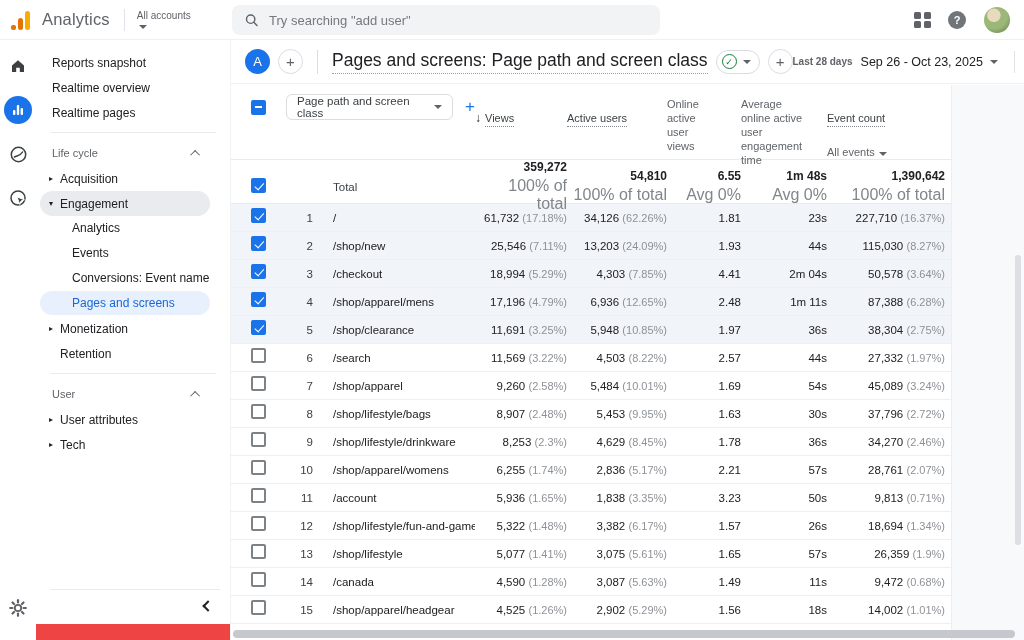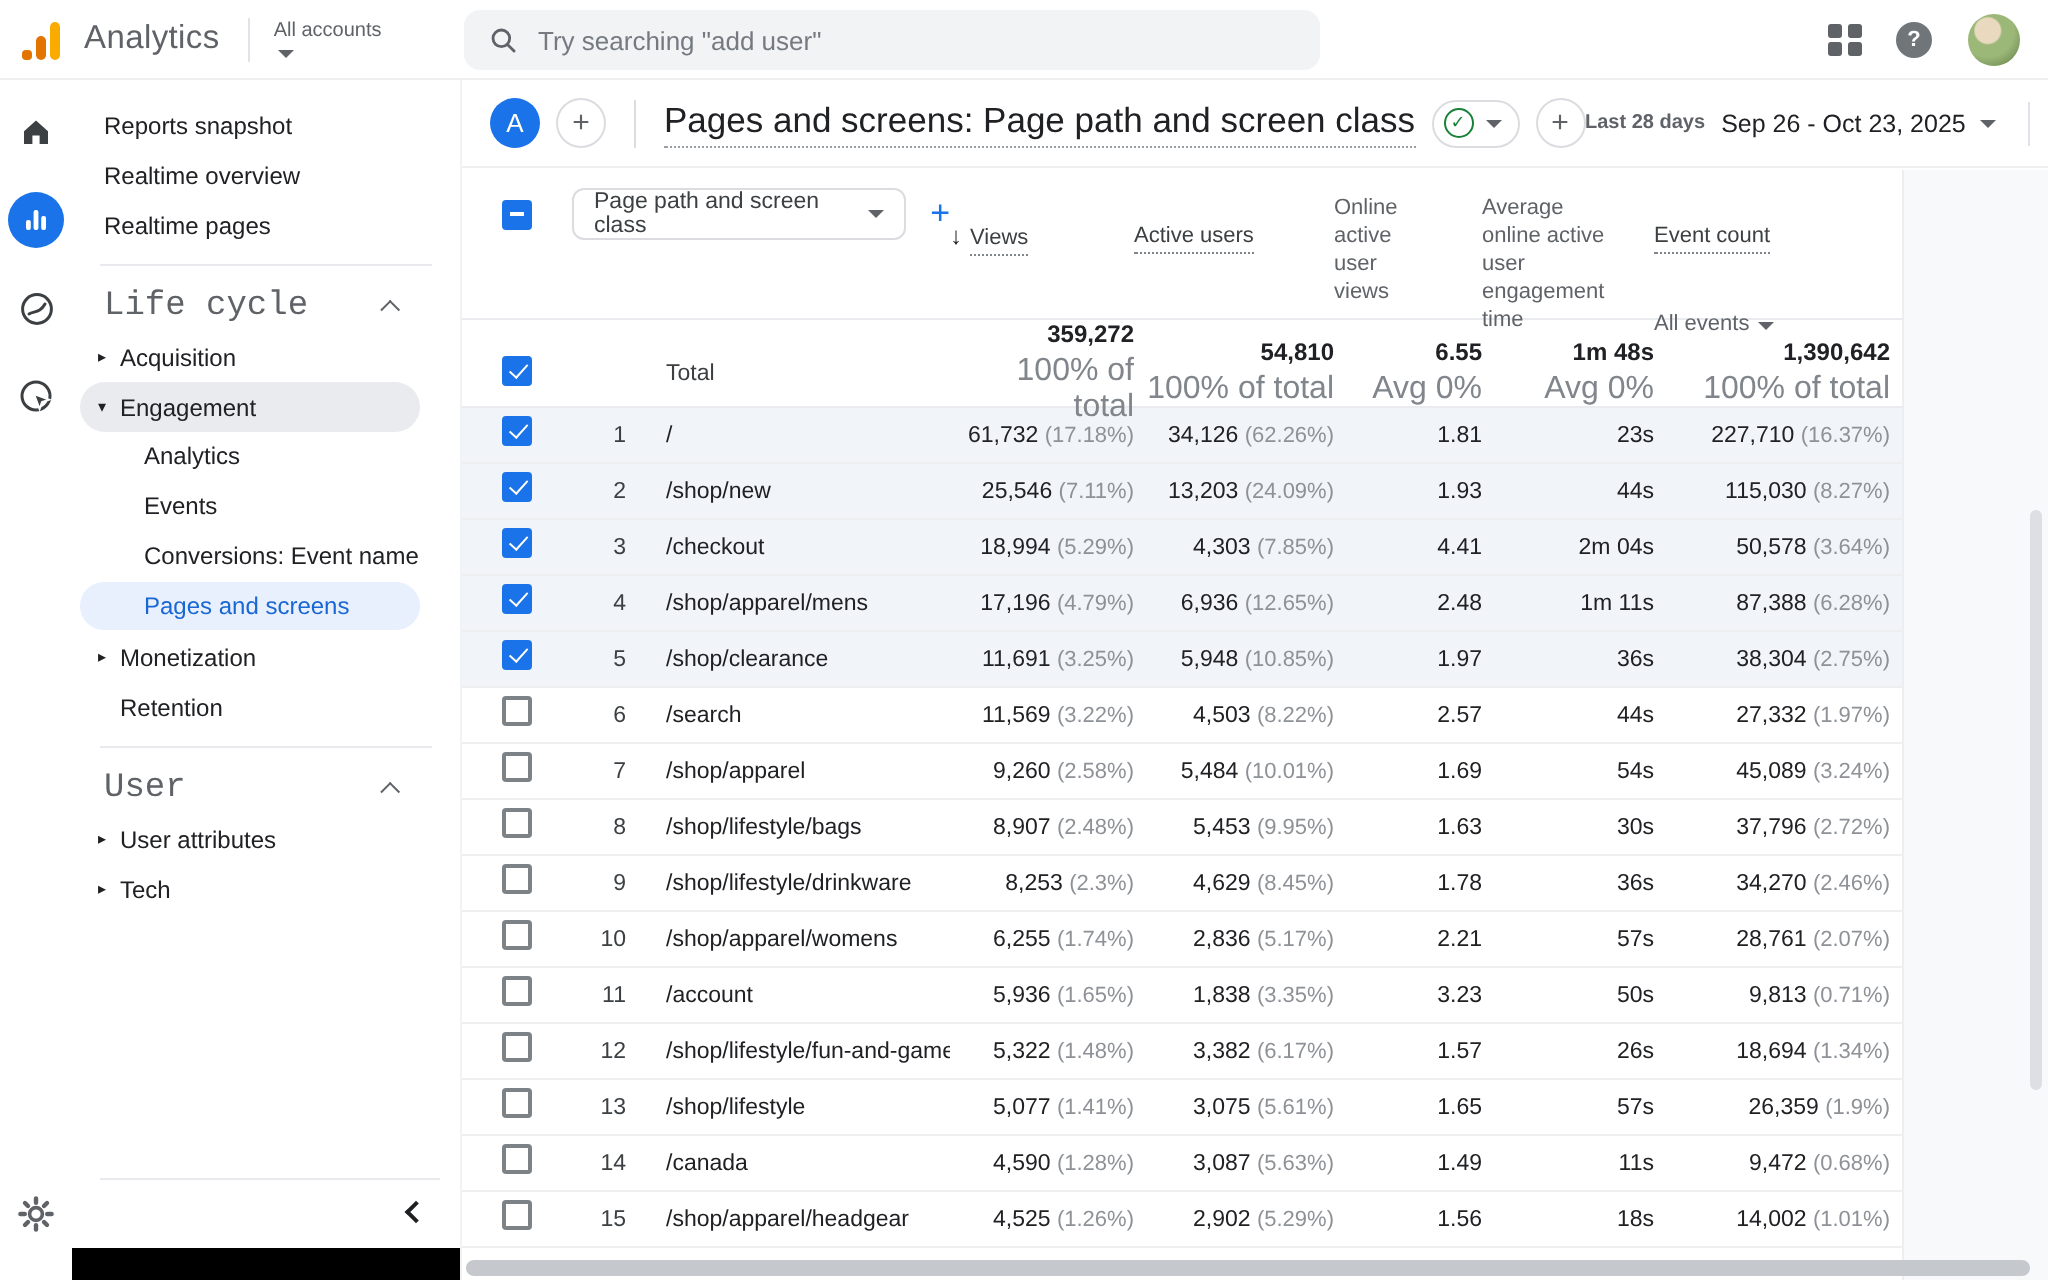--- a/index.html
+++ b/index.html
@@ -1,18 +1,18 @@
 <!DOCTYPE html>
 <html><head>
 <meta charset="utf-8">
 <style>
   * { margin:0; padding:0; box-sizing:border-box; }
   html,body { background:#e9e9e9; }
   body { font-family:"Liberation Sans","DejaVu Sans",sans-serif; }
-  .screen { position:relative; width:1024px; height:640px; background:#000000; overflow:hidden; }
+  .screen { position:relative; width:1024px; height:640px; background:#ef4444; overflow:hidden; }
 
   
   .appbar { position:absolute; top:0; left:0; right:0; height:40px; background:#fff;
             display:flex; align-items:center; border-bottom:1px solid #eef0f2; z-index:9; padding:0 14px 0 10px; }
   .ga-logo { width:24px; height:22px; position:relative; margin-right:8px; }
   .ga-logo .dot  { position:absolute; left:1px; bottom:1px; width:5px; height:5px; border-radius:2px; background:#e37400; }
   .ga-logo .bar1 { position:absolute; left:8px; bottom:1px; width:5px; height:12px; border-radius:2.5px; background:#e37400; }
   .ga-logo .bar2 { position:absolute; left:15px; bottom:1px; width:5px; height:19px; border-radius:2.5px; background:#f9ab00; }
   .brand { font-size:16.5px; color:#5f6368; letter-spacing:.2px; margin-right:14px; }
   .appbar-divider { width:1px; height:22px; background:#e0e3e7; margin-right:12px; }
@@ -48,21 +48,21 @@
   .snav-item { display:flex; align-items:center; height:25px; color:#202124; cursor:pointer;
                margin:0 20px 0 4px; border-radius:14px; }
   .snav-item .snav-label { white-space:nowrap; }
   .snav-item.link  { padding-left:12px; }
   .snav-item.toplevel { padding-left:20px; }
   .snav-item.child { padding-left:32px; height:24px; margin-bottom:1px; }
   .snav-item.parent { padding-left:2px; }
   .snav-item.parent .tri { width:18px; text-align:center; font-size:8px; color:#202124; }
   .snav-item.parent.active { background:#e9ebee; }
   .snav-item.child.active { background:#e8f0fe; color:#1967d2; }
-  .snav-item.section { color:#5f6368; font-size:17px; padding-left:12px; height:26px; margin-top:4px; cursor:pointer;font-family:Liberation Mono, monospace; }
+  .snav-item.section { color:#5f6368; font-size:11px; padding-left:12px; height:26px; margin-top:4px; cursor:pointer; }
   .sec-caret { margin-left:auto; margin-right:10px; width:7px; height:7px;
                border-left:1.5px solid #5f6368; border-top:1.5px solid #5f6368; transform:rotate(45deg) translateY(2px); }
   .snav-divider { height:1px; background:#e8eaed; margin:7px 14px; }
   .sidebar-foot { margin-top:auto; border-top:1px solid #e8eaed; margin:auto 10px 0 14px; padding:12px 8px 14px 0;
                   display:flex; justify-content:flex-end; }
   .collapse-chev { width:8px; height:8px; border-left:2px solid #202124; border-bottom:2px solid #202124;
                    transform:rotate(45deg); cursor:pointer; }
 
   
   .content { position:absolute; top:40px; left:230px; right:0; bottom:0; background:#fff; border-left:1px solid #f1f2f4; }
@@ -90,21 +90,21 @@
   .grid-cols { display:grid; grid-template-columns:30px 34px 1fr 92px 100px 74px 86px 118px;
                padding:0 6px 0 20px; }
   .thead { height:75px; border-bottom:1px solid #e9ebee; align-items:start; }
   .controls { grid-column:1/4; display:flex; align-items:center; padding-top:9px; }
   .dim-select { display:flex; align-items:center; gap:14px; border:1px solid #dadce0; border-radius:6px;
                 height:26px; padding:0 10px; margin-left:20px; font-size:11.5px; color:#3c4043; cursor:pointer; }
   .dim-plus { color:#1a73e8; font-size:17px; margin-left:12px; cursor:pointer; }
   .hcell { padding-top:12px; text-align:left; font-size:11px; color:#5f6368; white-space:pre-line; line-height:14px; }
   .hcell .dotted { color:#3c4043; border-bottom:1px dotted #80868b; padding-bottom:2px; cursor:pointer; }
   .sort-arrow { color:#202124; font-size:12px; margin-right:4px; }
-  .hsub { color:#5f6368; margin-top:16px; cursor:pointer; }
+  .hsub { color:#5f6368; margin-top:6px; cursor:pointer; }
   .hsub .caret { margin-left:4px; }
 
   .cbx { display:inline-block; width:15px; height:15px; border-radius:2px; border:2px solid #7d8287;
          background:#fff; position:relative; cursor:pointer; flex:none; }
   .cbx.on { background:#1a73e8; border-color:#1a73e8; }
   .cbx.on::after { content:""; position:absolute; left:3.5px; top:0.5px; width:4px; height:7.5px;
                    border-right:1.8px solid #fff; border-bottom:1.8px solid #fff; transform:rotate(42deg); }
   .cbx.master::after { content:""; position:absolute; left:2px; top:4.5px; width:7px; height:2px;
                        background:#fff; border:none; transform:none; }
 

